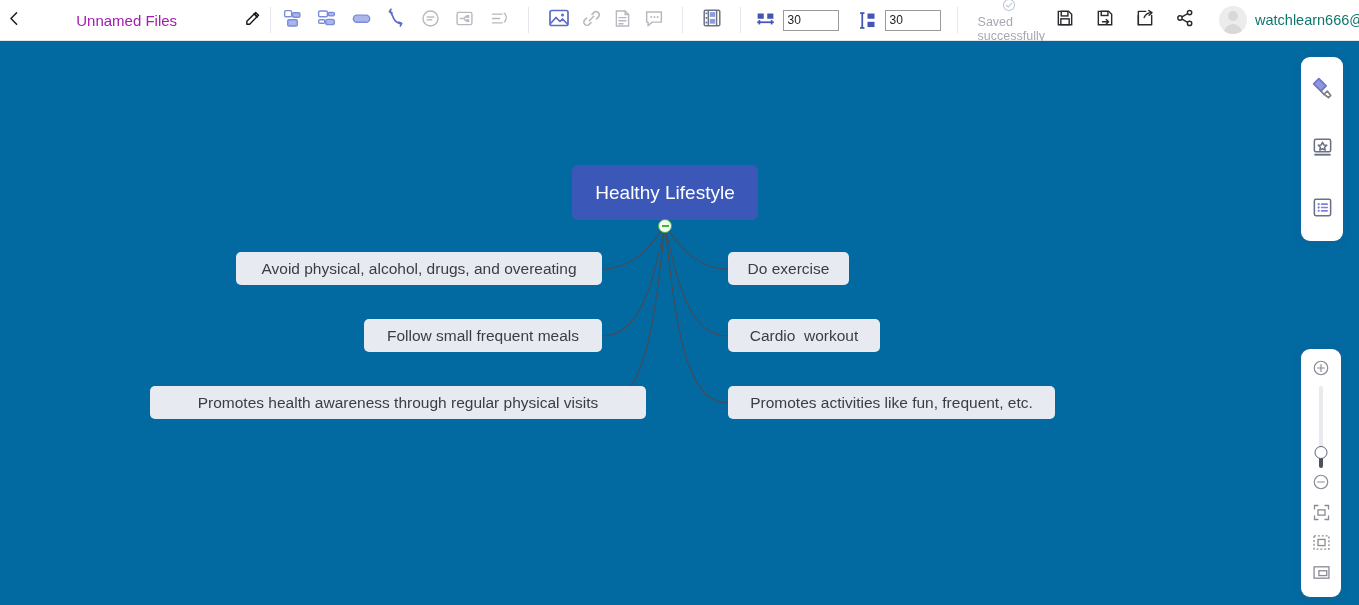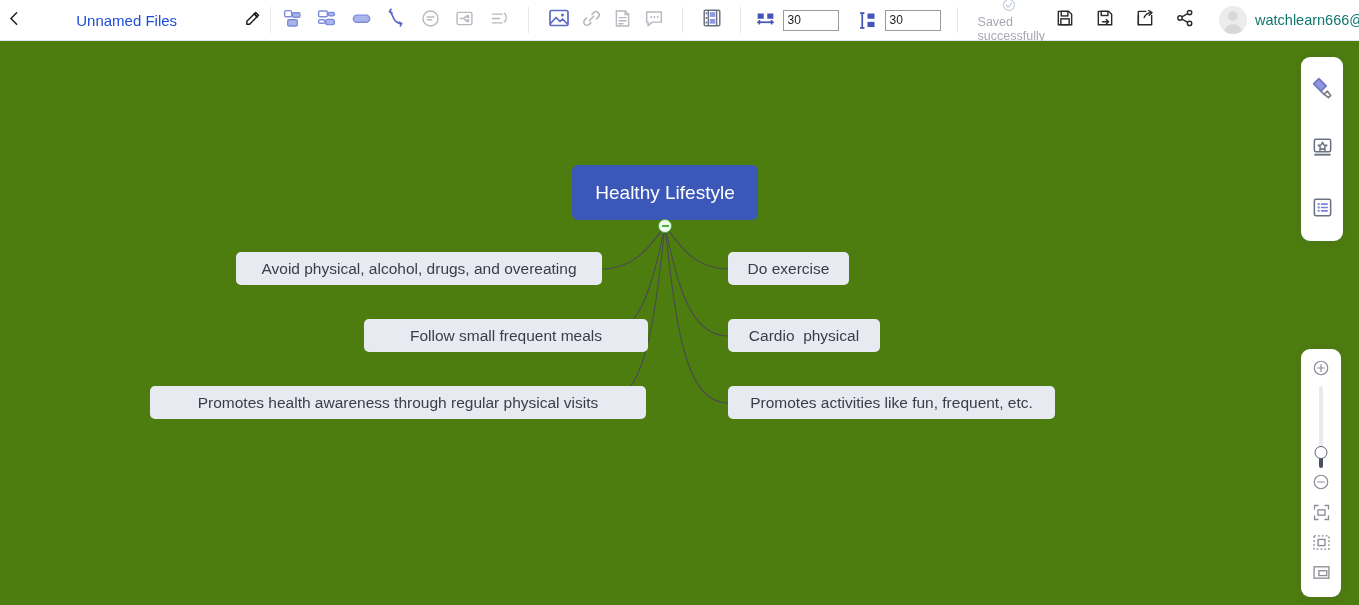--- a/index.html
+++ b/index.html
@@ -18,21 +18,21 @@
     background: #ffffff;
     border-bottom: 1px solid #e4e6ee;
     display: flex; align-items: center;
   }
   .back-btn {
     width: 36px; height: 41px;
     display: flex; align-items: center; justify-content: center;
     cursor: pointer;
   }
   .file-title {
-    font-size: 15px; color: #1d4ed8;
+    font-size: 15px; color: #a21caf;
     margin-left: 4px;
     white-space: nowrap;
     padding-left: 44px;
   }
   .edit-title-btn {
     width: 34px; height: 41px;
     display: flex; align-items: center; justify-content: center;
     margin-left: 62px;
     cursor: pointer;
   }
@@ -100,21 +100,21 @@
   .username {
     font-size: 14.5px; color: #0f766e;
     white-space: nowrap; overflow: hidden;
     max-width: 104px;
   }
 
   
   .canvas {
     position: absolute; top: 41px; left: 0;
     width: 1359px; height: 564px;
-    background: #4d7c0f;
+    background: #0369a1;
     overflow: hidden;
   }
   .edges { position: absolute; top: 0; left: 0; }
 
   .node {
     position: absolute;
     display: flex; align-items: center; justify-content: center;
     cursor: pointer;
     white-space: pre;
   }
@@ -446,32 +446,32 @@
   </svg>
 
   <div class="node node-root" style="left:572px; top:124px; width:186px; height:55px;">
     <span>Healthy Lifestyle</span>
   </div>
   <div class="collapse-badge" style="left:658px; top:178px;"></div>
 
   <div class="node node-child" style="left:236px; top:211px; width:366px;">
     <span>Avoid physical, alcohol, drugs, and overeating</span>
   </div>
-  <div class="node node-child" style="left:364px; top:278px; width:284px;">
+  <div class="node node-child" style="left:364px; top:278px; width:238px;">
     <span>Follow small frequent meals</span>
   </div>
   <div class="node node-child" style="left:150px; top:345px; width:496px;">
     <span>Promotes health awareness through regular physical visits</span>
   </div>
 
   <div class="node node-child" style="left:728px; top:211px; width:121px;">
     <span>Do exercise</span>
   </div>
   <div class="node node-child" style="left:728px; top:278px; width:152px;">
-    <span>Cardio  physical</span>
+    <span>Cardio  workout</span>
   </div>
   <div class="node node-child" style="left:728px; top:345px; width:327px;">
     <span>Promotes activities like fun, frequent, etc.</span>
   </div>
 </div>
 
 <div class="side-panel panel-tools">
   <div class="panel-btn">
     <span>
       <svg width="25" height="25" viewBox="0 0 24 24" fill="none" stroke="#6b76c9" stroke-width="1.6" stroke-linejoin="round">

